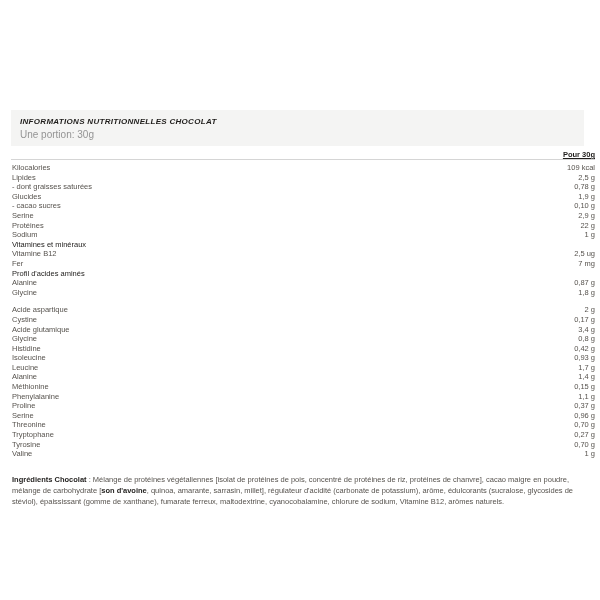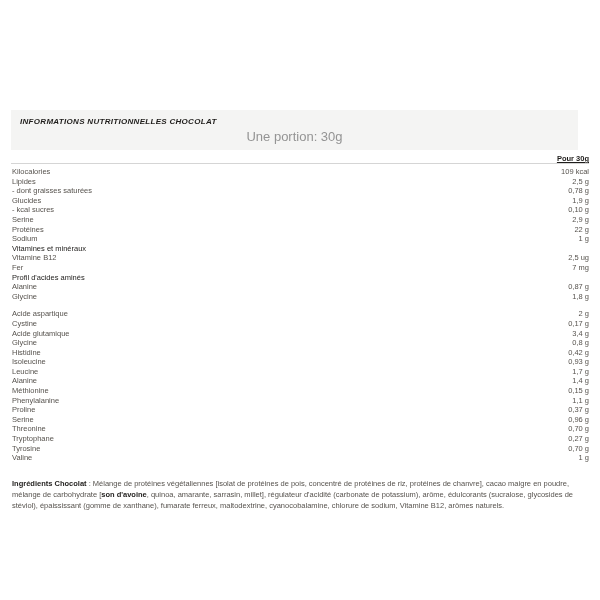--- a/index.html
+++ b/index.html
@@ -7,40 +7,39 @@
     padding: 0;
     background: #ffffff;
     width: 600px;
     height: 600px;
     overflow: hidden;
     font-family: "Liberation Sans", sans-serif;
   }
   .content {
     position: absolute;
     left: 11px;
-    right: 11px;
+    right: 5px;
     top: 110px;
   }
   .info-header {
     background: #f4f4f3;
     margin-right: 11px;
     padding: 7px 9px 6px 9px;
   }
   .info-title {
     font-size: 8px;
     font-weight: bold;
     font-style: italic;
     letter-spacing: 0.3px;
     color: #1f1d1b;
   }
   .info-subtitle {
-    font-size: 13px;
+    font-size: 10px;
     color: #949494;
     margin-top: 3px;
-    text-align: center;
   }
   .col-header-row {
     text-align: right;
     font-size: 7.5px;
     font-weight: bold;
     color: #1f1d1b;
     padding: 4px 0 0 0;
     border-bottom: 1px solid #d5d5d5;
     text-decoration: underline;
   }
@@ -98,21 +97,21 @@
       </div>
       <div class="row">
         <span class="lbl">- dont graisses saturées</span>
         <span class="val">0,78 g</span>
       </div>
       <div class="row">
         <span class="lbl">Glucides</span>
         <span class="val">1,9 g</span>
       </div>
       <div class="row">
-        <span class="lbl">- kcal sucres</span>
+        <span class="lbl">- cacao sucres</span>
         <span class="val">0,10 g</span>
       </div>
       <div class="row">
         <span class="lbl">Serine</span>
         <span class="val">2,9 g</span>
       </div>
       <div class="row">
         <span class="lbl">Protéines</span>
         <span class="val">22 g</span>
       </div>

